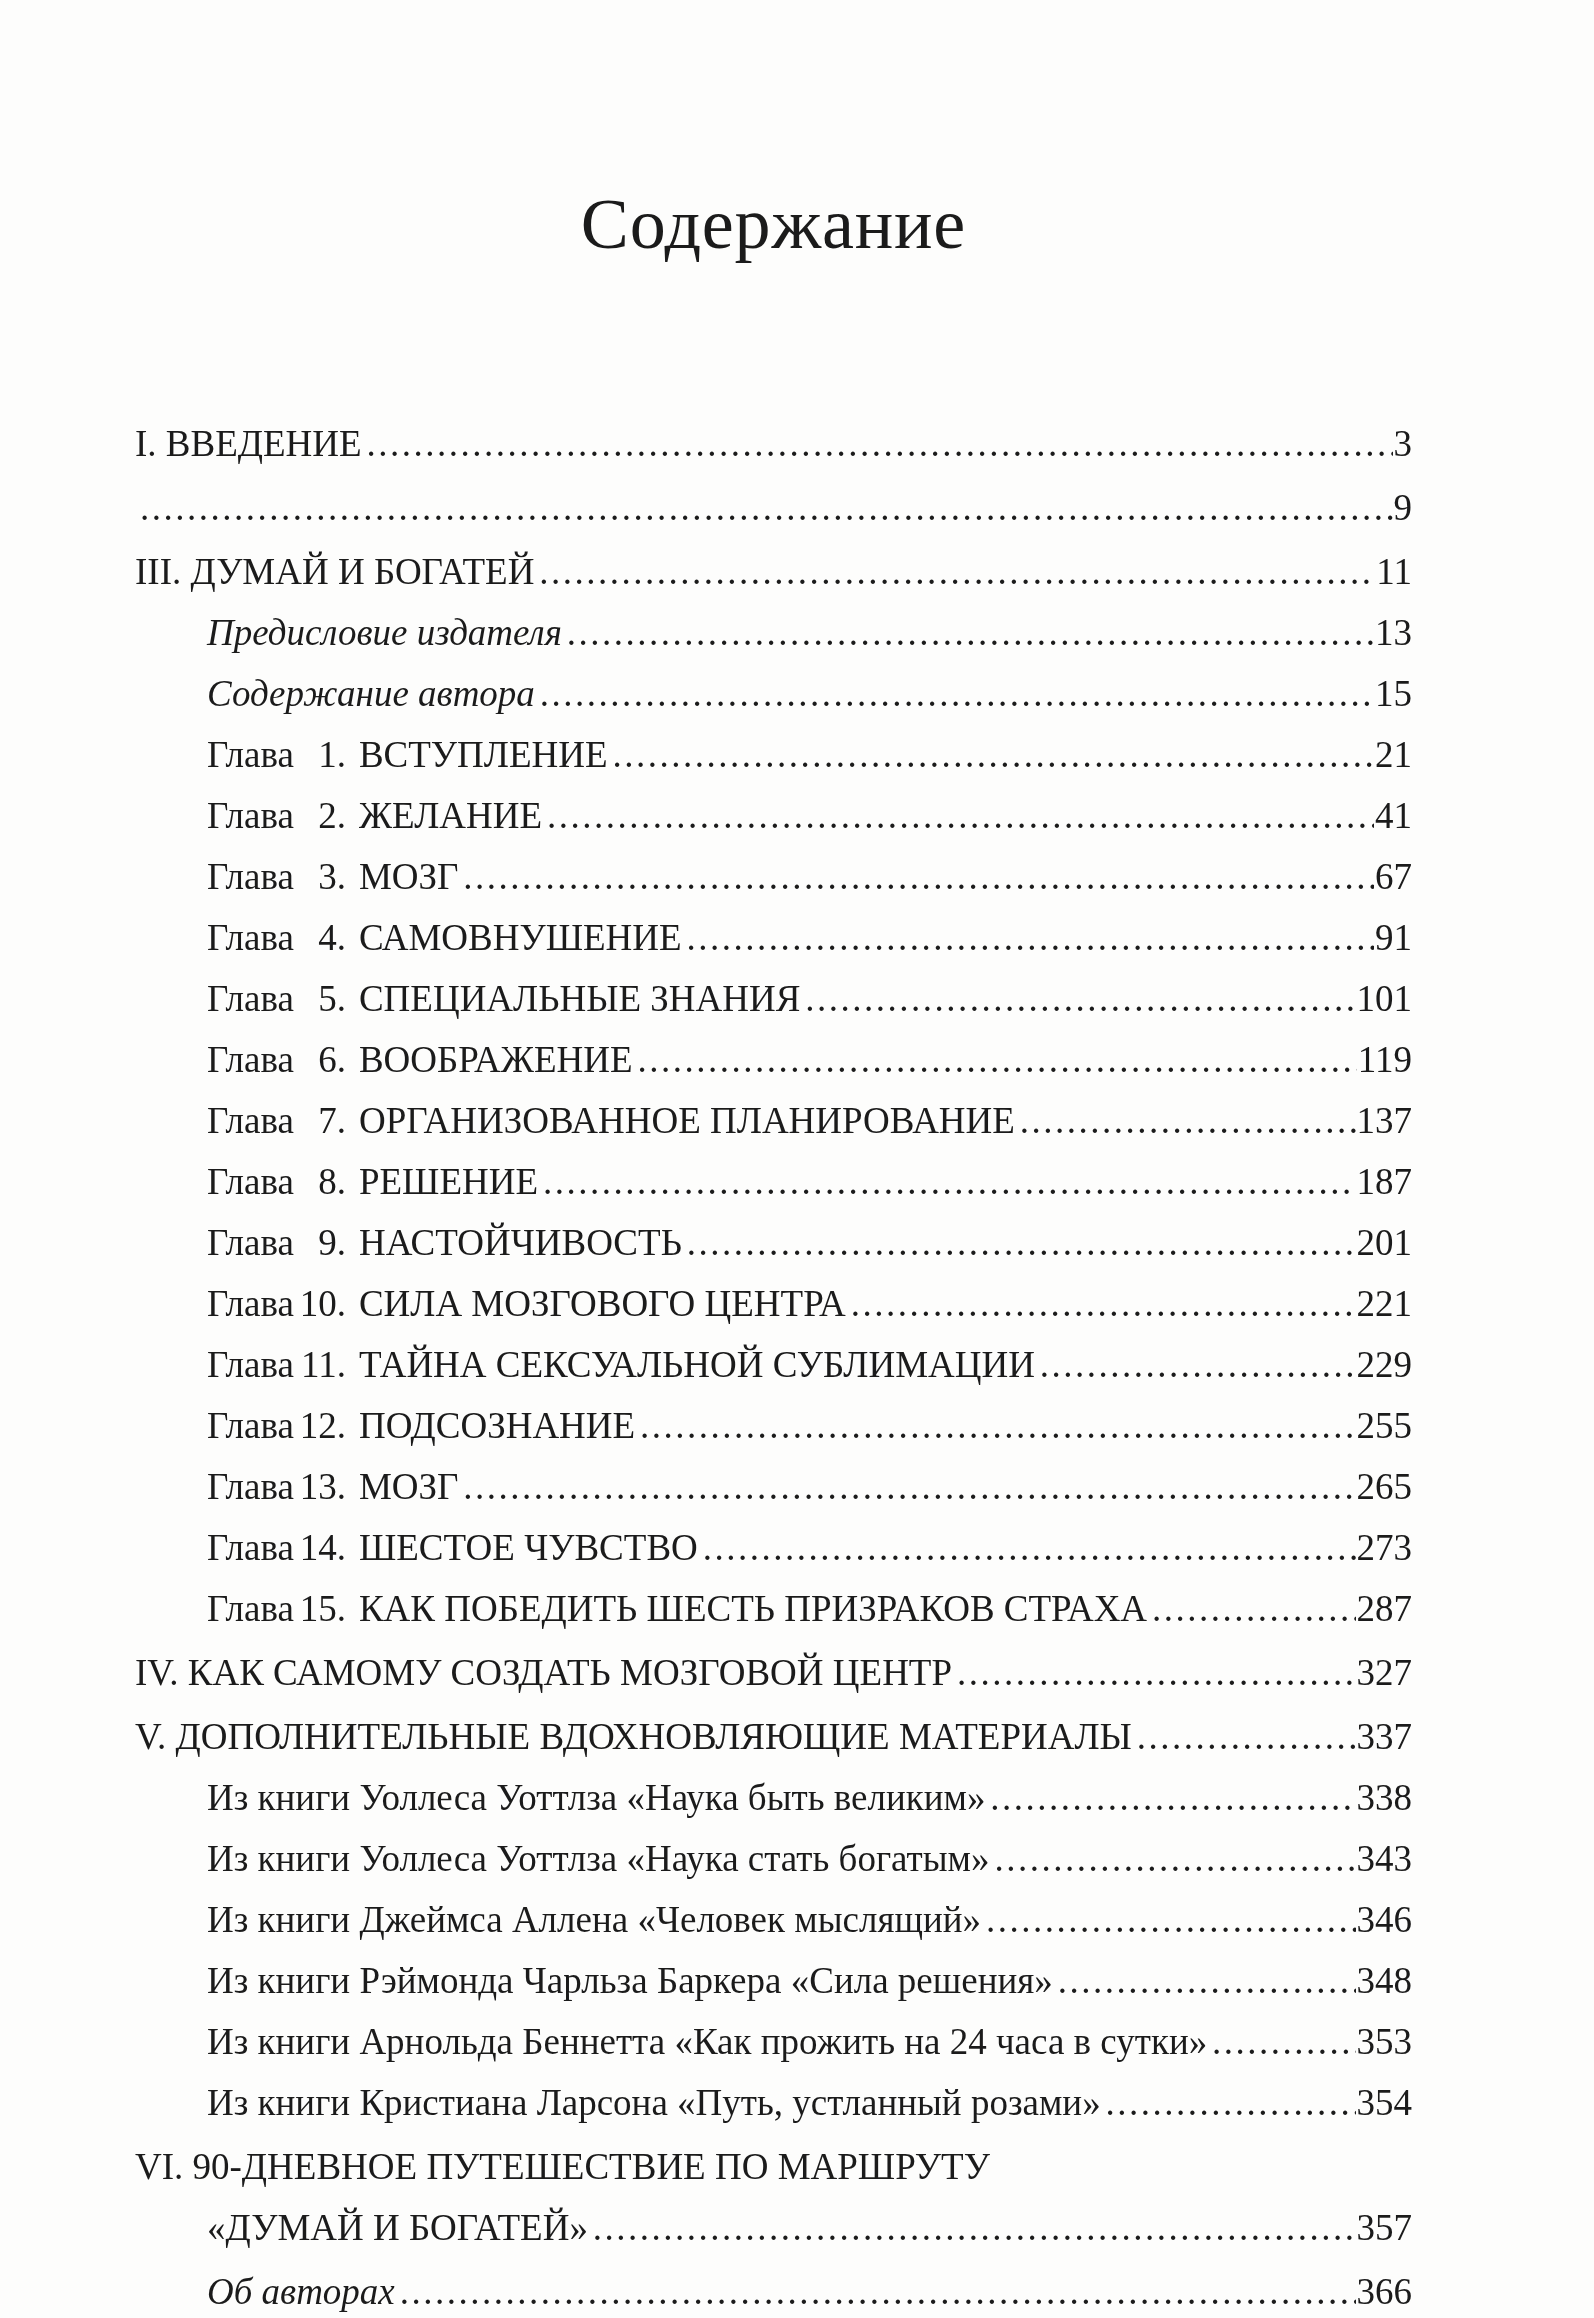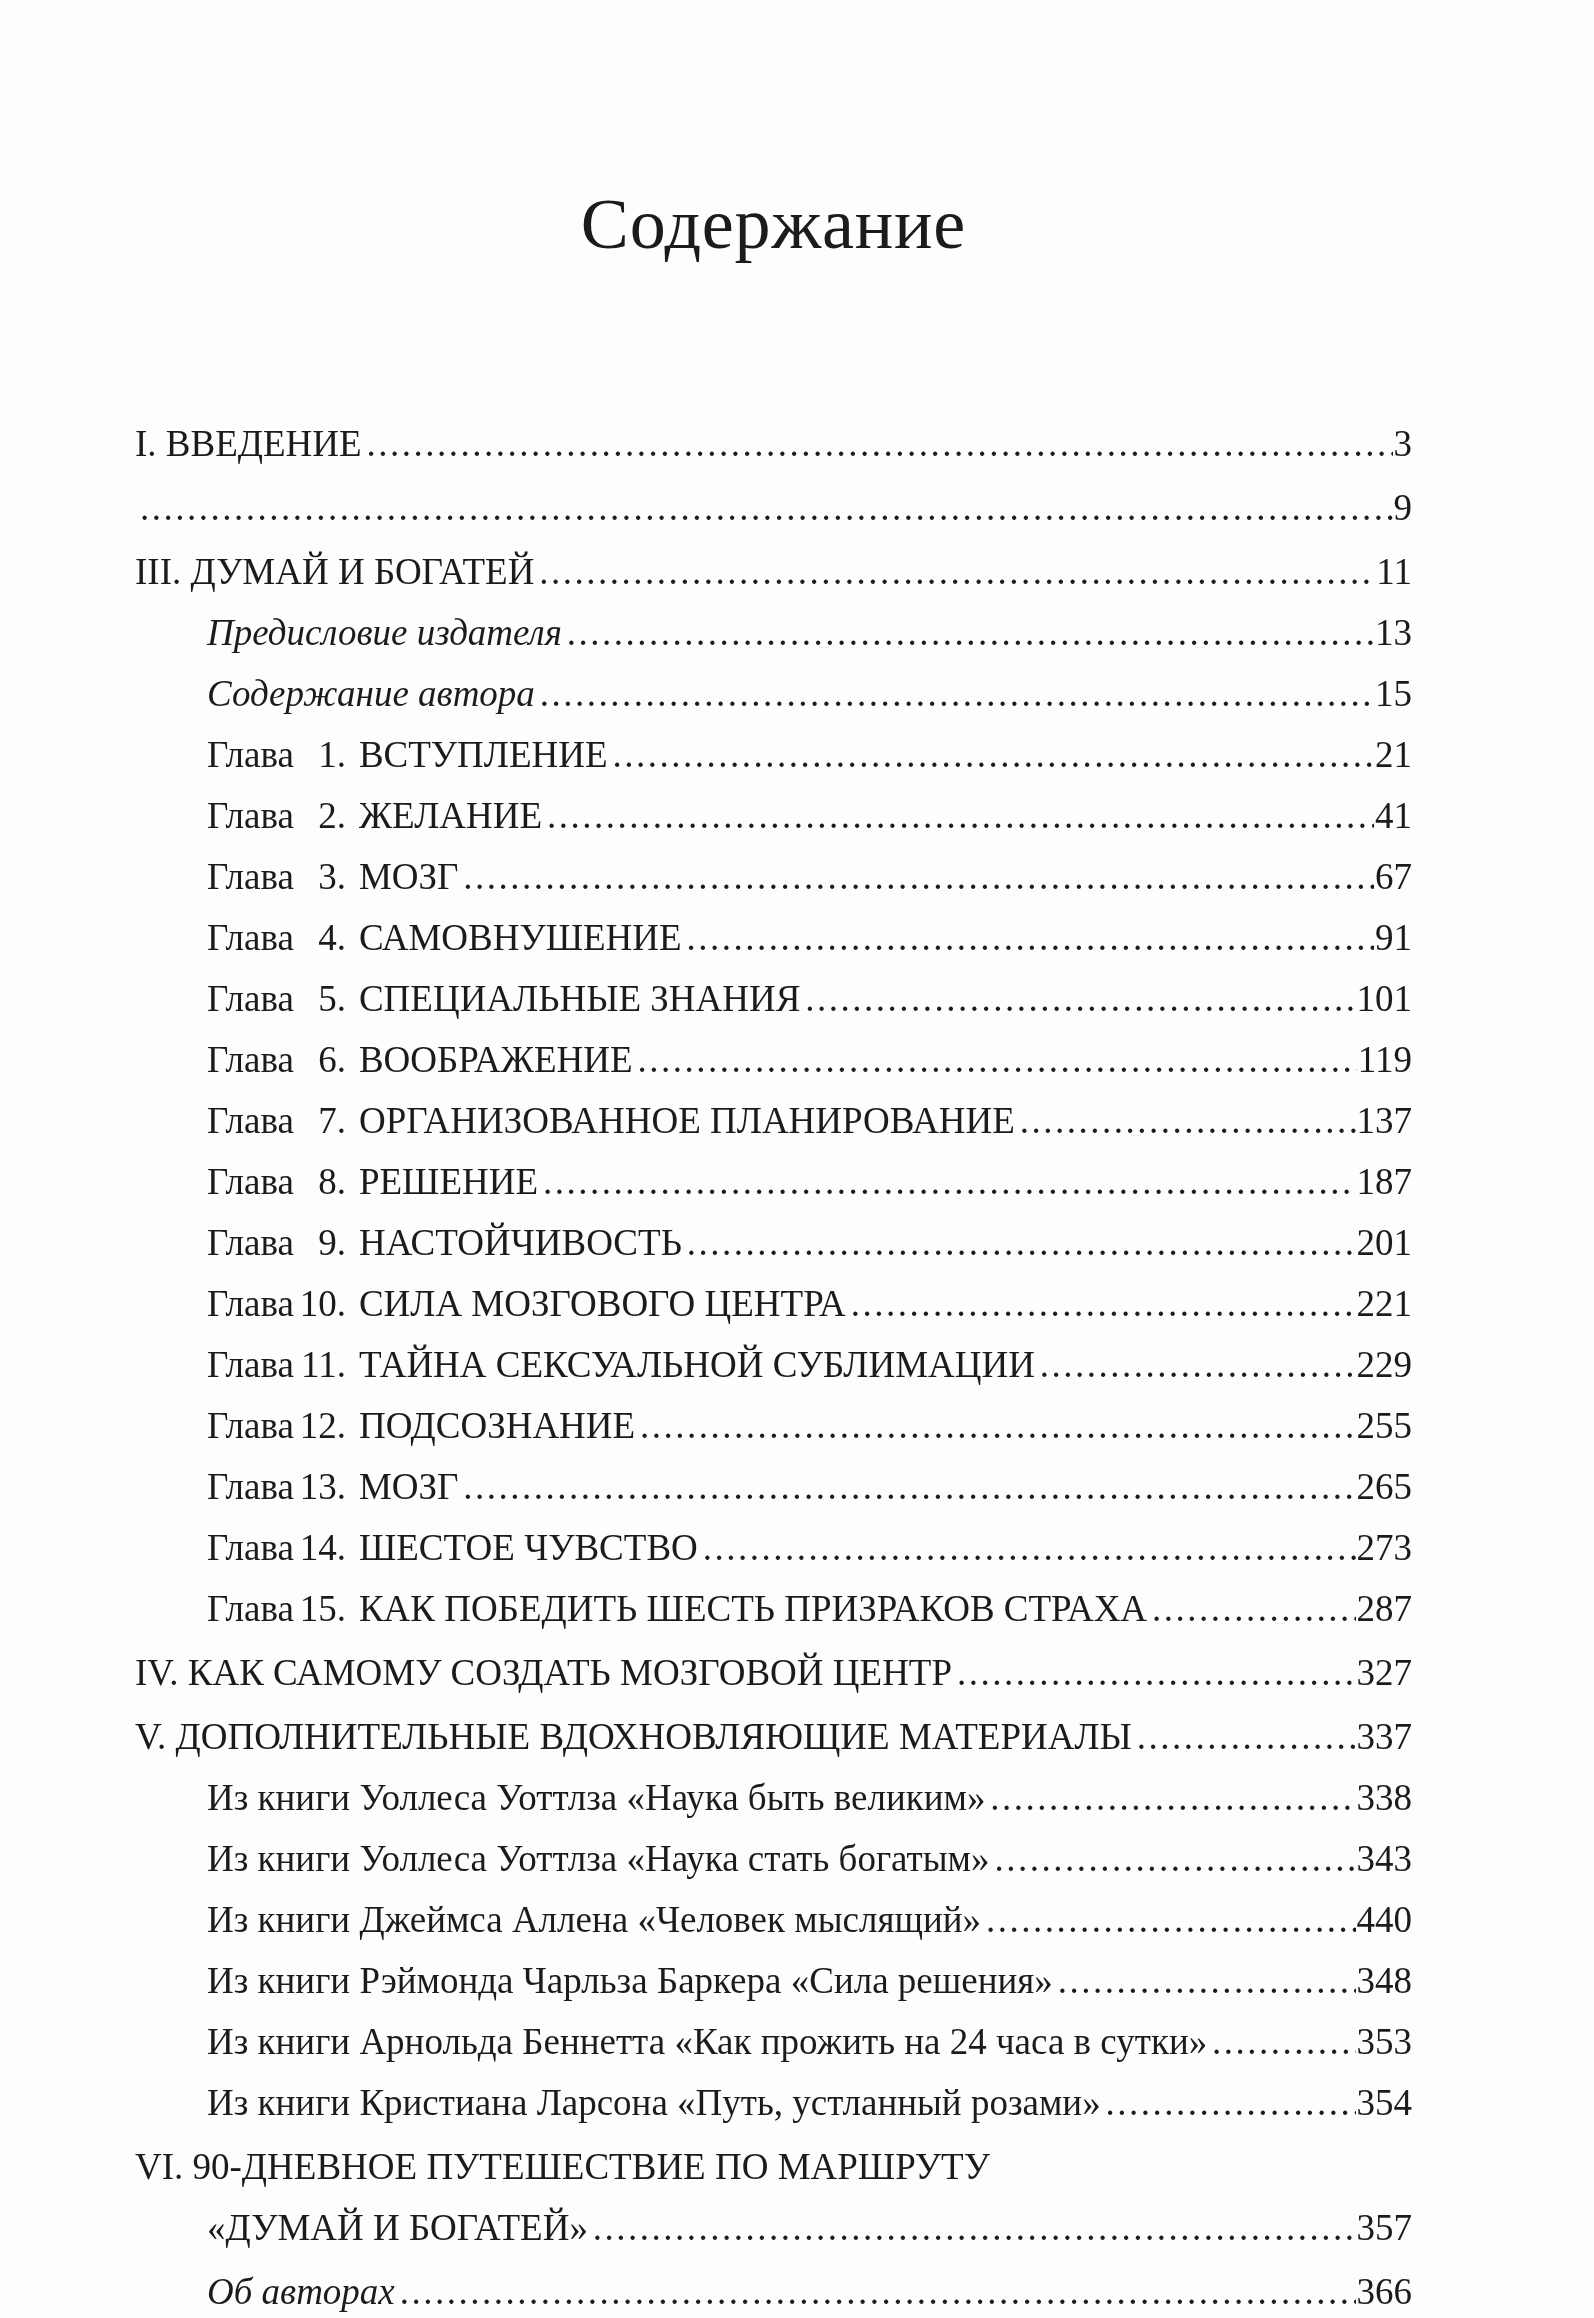--- a/index.html
+++ b/index.html
@@ -200,21 +200,21 @@
         <span class="pagenum">338</span>
       </div>
       <div class="row ind">
         <span class="label">Из книги Уоллеса Уоттлза «Наука стать богатым»</span>
         <span class="leader">................................................................................................................................................................</span>
         <span class="pagenum">343</span>
       </div>
       <div class="row ind">
         <span class="label">Из книги Джеймса Аллена «Человек мыслящий»</span>
         <span class="leader">................................................................................................................................................................</span>
-        <span class="pagenum">440</span>
+        <span class="pagenum">346</span>
       </div>
       <div class="row ind">
         <span class="label">Из книги Рэймонда Чарльза Баркера «Сила решения»</span>
         <span class="leader">................................................................................................................................................................</span>
         <span class="pagenum">348</span>
       </div>
       <div class="row ind">
         <span class="label">Из книги Арнольда Беннетта «Как прожить на 24 часа в сутки»</span>
         <span class="leader">................................................................................................................................................................</span>
         <span class="pagenum">353</span>

